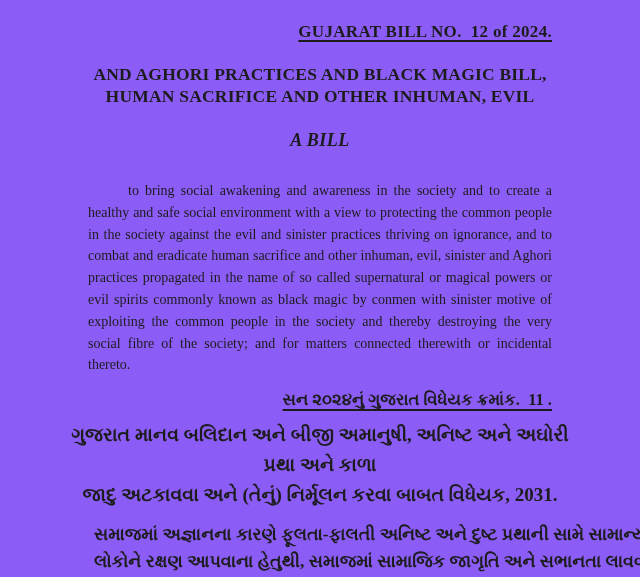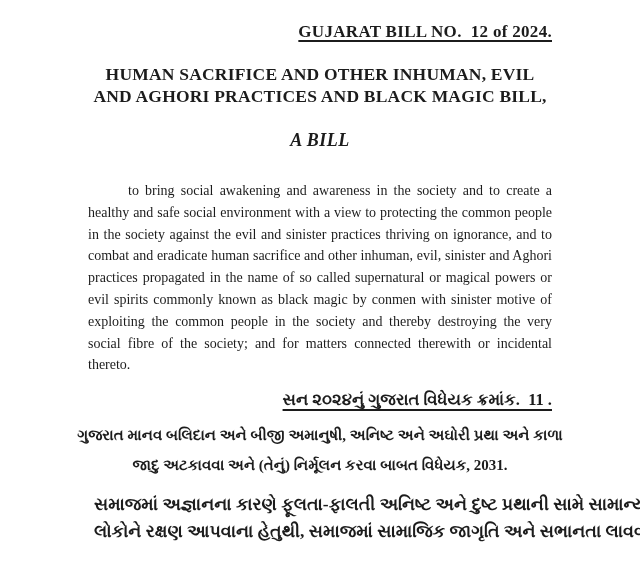--- a/index.html
+++ b/index.html
@@ -5,21 +5,21 @@
   html, body {
     margin: 0;
     padding: 0;
     background: #e8e8e8;
   }
   .page {
     position: relative;
     width: 640px;
     height: 577px;
     margin: 0 auto;
-    background: #ffffff;
+    background: #8b5cf6;
     color: #1c1c1c;
     font-family: "Liberation Serif", "DejaVu Serif", serif;
     overflow: hidden;
     box-sizing: border-box;
     padding-top: 22px;
   }
   .bill-number-heading {
     margin: 0 88px 0 0;
     text-align: right;
     font-weight: bold;
@@ -65,21 +65,21 @@
     text-decoration: underline;
     text-decoration-thickness: 1.5px;
     text-underline-offset: 4px;
     white-space: pre;
   }
   .gujarati-title {
     margin: 9px auto 0;
     width: 520px;
     text-align: center;
     font-weight: 600;
-    font-size: 15px;
+    font-size: 19px;
     line-height: 30px;
   }
   .gujarati-preamble {
     width: 452px;
     margin: 11px auto 0;
     font-weight: 600;
     font-size: 17.5px;
     line-height: 26.5px;
   }
   .gujarati-preamble .line {
@@ -89,22 +89,22 @@
   }
 </style>
 </head>
 <body>
 
 <div class="page">
 
   <div class="bill-number-heading">GUJARAT BILL NO.  12 of 2024.</div>
 
   <div class="bill-title">
+    <div class="title-line">AND AGHORI PRACTICES AND BLACK MAGIC BILL,</div>
     <div class="title-line">HUMAN SACRIFICE AND OTHER INHUMAN, EVIL</div>
-    <div class="title-line">AND AGHORI PRACTICES AND BLACK MAGIC BILL,</div>
   </div>
 
   <div class="a-bill-label">A BILL</div>
 
   <div class="preamble">to  bring social awakening and awareness in the society and to create a healthy and safe social environment with a view to protecting the common people in the society against the evil and sinister practices thriving on ignorance, and to combat and eradicate human sacrifice and other inhuman, evil, sinister and Aghori practices propagated in the name of so called supernatural or magical powers or evil spirits  commonly known as  black magic  by conmen with sinister motive of exploiting the common people in the society and thereby destroying the very social fibre of the society; and for matters connected therewith or incidental thereto.</div>
 
   <div class="gujarati-bill-number-heading">સન ૨૦૨૪નું ગુજરાત વિધેયક ક્રમાંક.  11 .</div>
 
   <div class="gujarati-title">
     <div class="line">ગુજરાત માનવ બલિદાન અને બીજી અમાનુષી, અનિષ્ટ અને અઘોરી પ્રથા અને કાળા</div>

